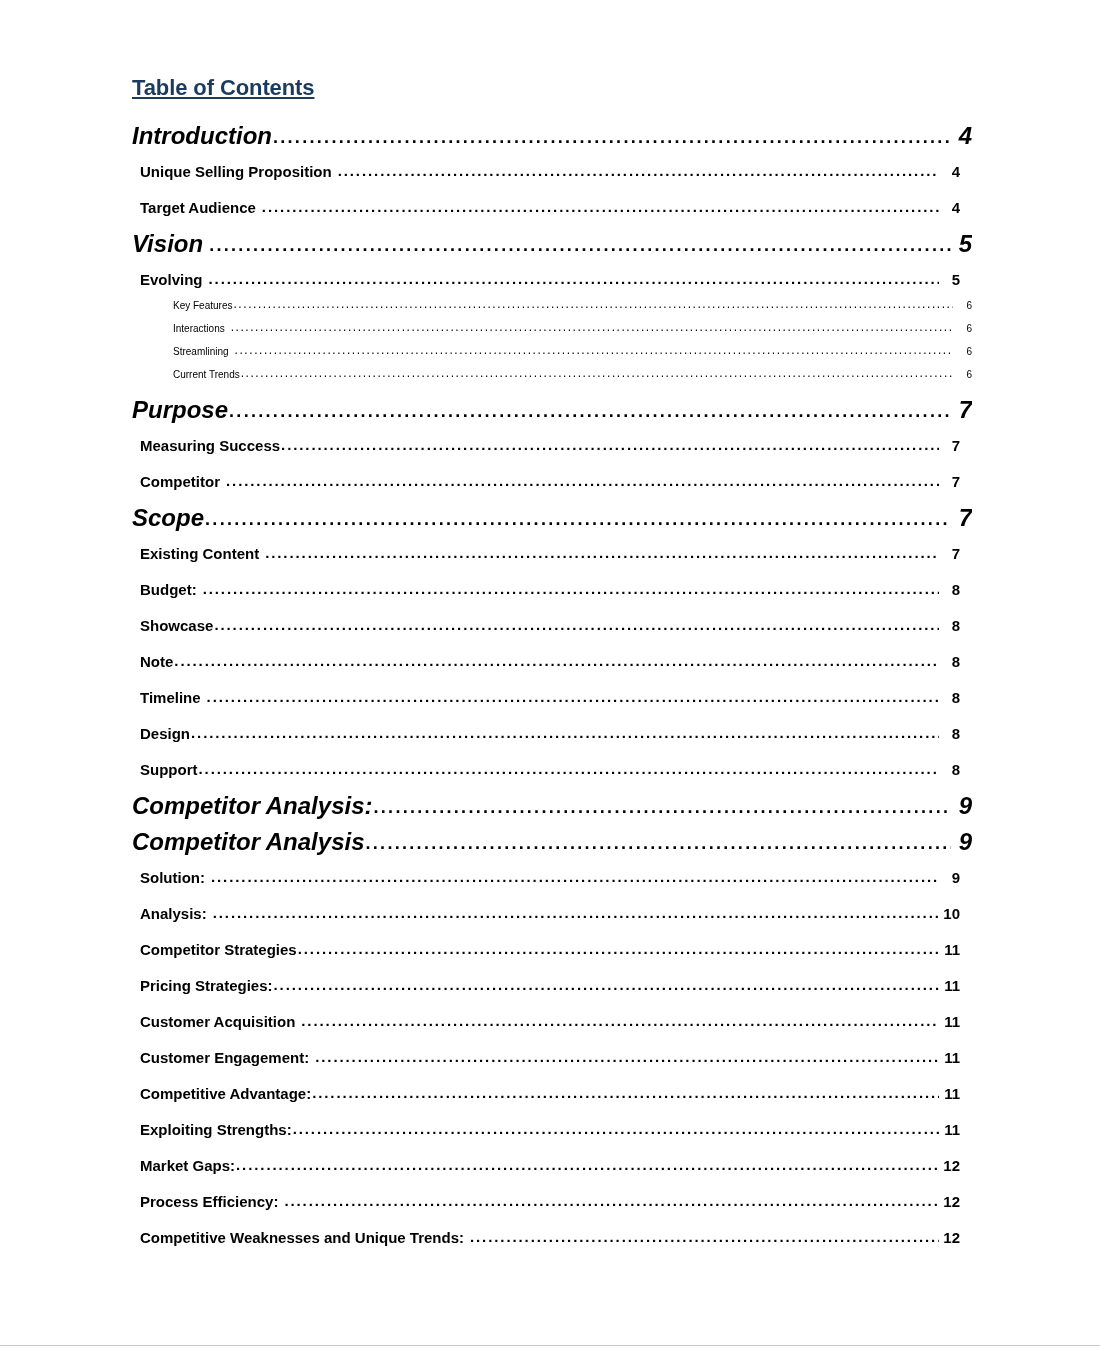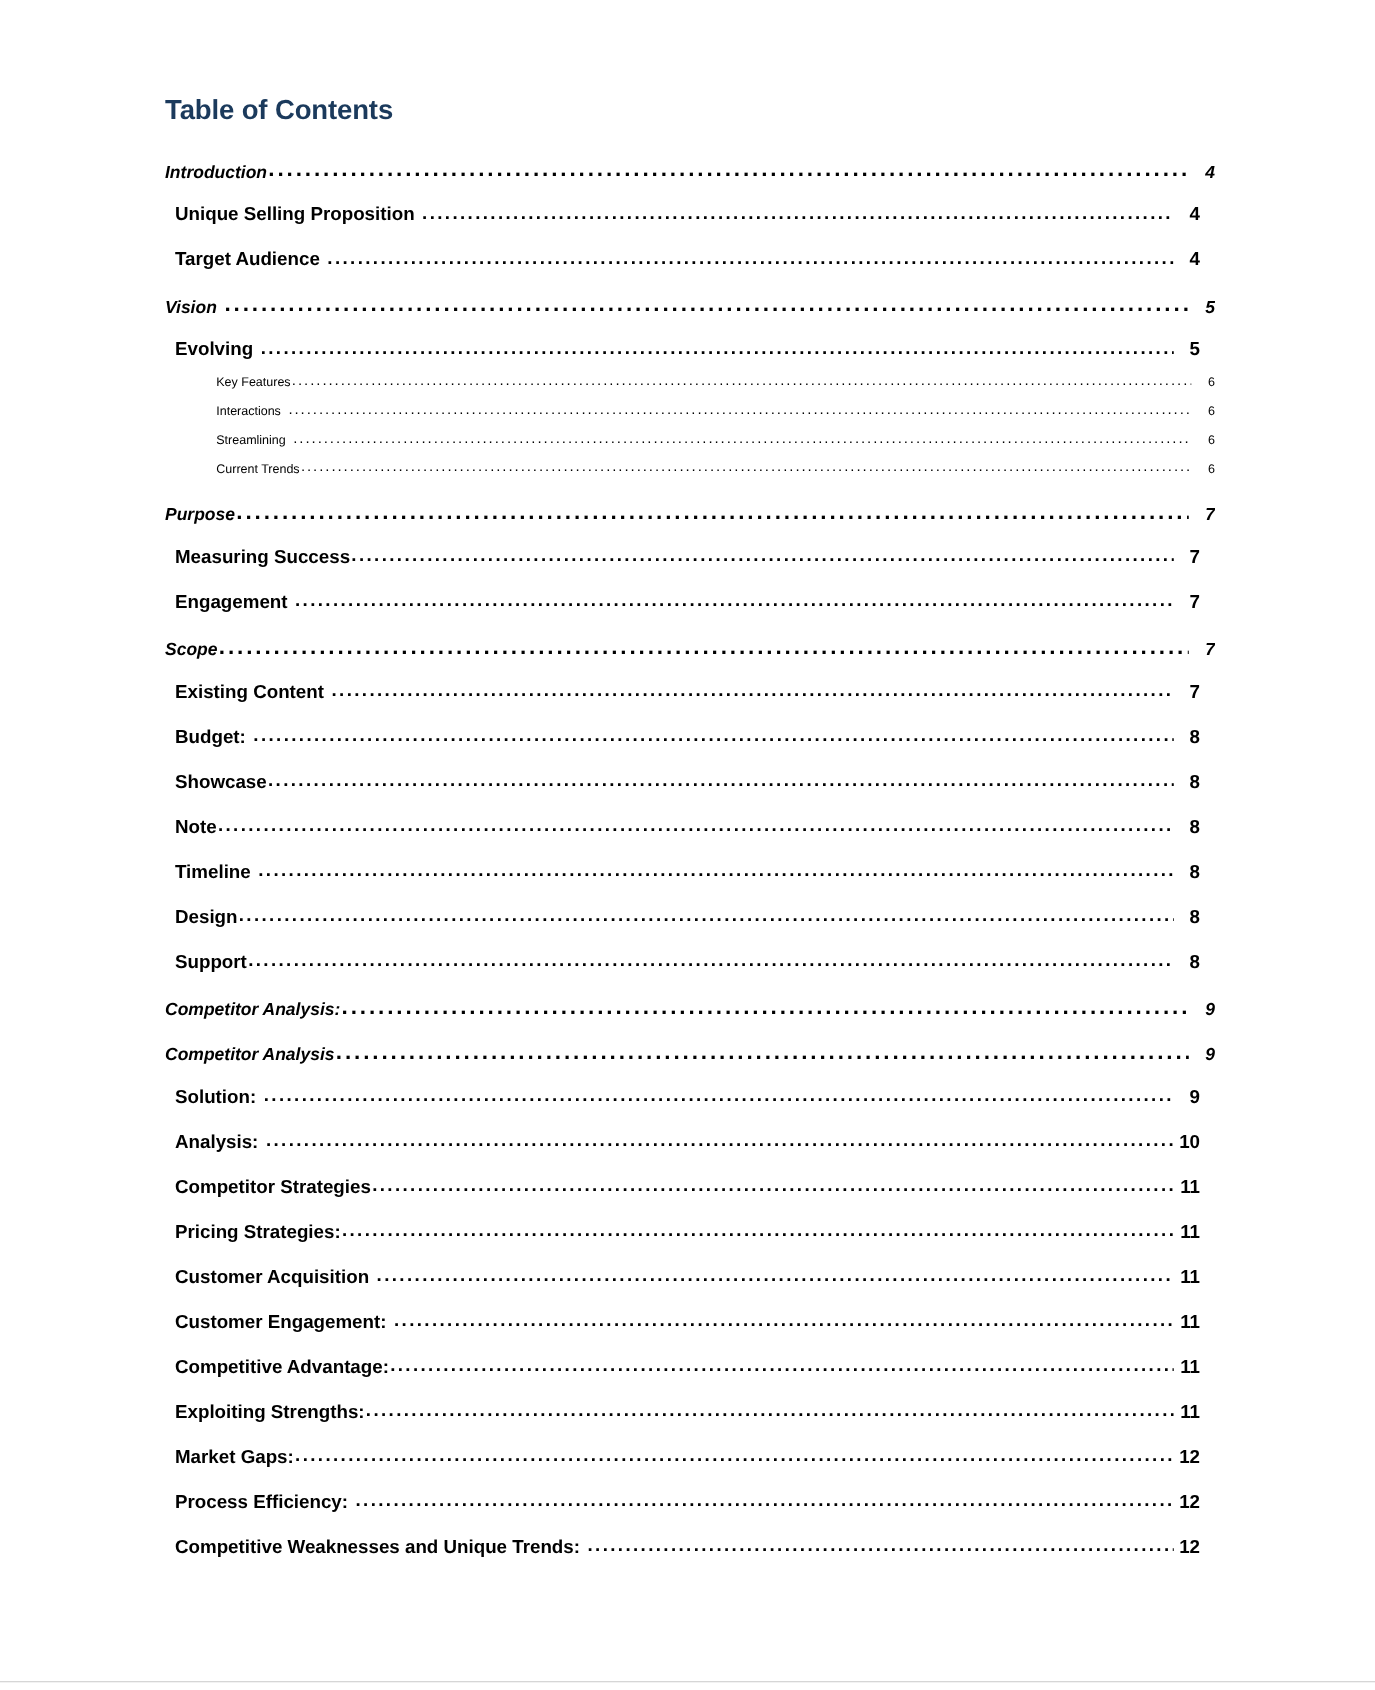--- a/index.html
+++ b/index.html
@@ -57,20 +57,21 @@
   }
 
   .toc-heading {
     font-size: 22px;
     font-weight: bold;
     color: #1b3a5c;
     letter-spacing: -0.1px;
     line-height: 28px;
     margin: 0 0 16px 0;
     white-space: nowrap;
+    text-decoration: underline;
   }
 
   
   .toc-entry {
     display: flex;
     align-items: baseline;
     width: 840px;
     white-space: nowrap;
     overflow: hidden;
   }
@@ -98,21 +99,21 @@
     flex: 0 0 auto;
     text-align: right;
     padding-left: 3px;
   }
 
   
   .lvl1 {
     margin-left: 0px;
     width: 840px;
     height: 36px;
-    font-size: 14px;
+    font-size: 24px;
     font-weight: bold;
     font-style: italic;
     line-height: 36px;
     justify-content: flex-end;
   }
   .lvl1 .toc-leader::after {
     letter-spacing: 2.3px;
     font-style: normal;
     font-weight: bold;
     font-size: 18px;
@@ -233,21 +234,21 @@
           <span class="toc-title">Purpose</span>
           <span class="toc-leader"></span>
           <span class="toc-page">7</span>
         </div>
         <div class="toc-entry lvl2">
           <span class="toc-title">Measuring Success</span>
           <span class="toc-leader"></span>
           <span class="toc-page">7</span>
         </div>
         <div class="toc-entry lvl2">
-          <span class="toc-title sp-before-leader">Engagement</span>
+          <span class="toc-title sp-before-leader">Competitor</span>
           <span class="toc-leader"></span>
           <span class="toc-page">7</span>
         </div>
         <div class="toc-entry lvl1">
           <span class="toc-title">Scope</span>
           <span class="toc-leader"></span>
           <span class="toc-page">7</span>
         </div>
         <div class="toc-entry lvl2">
           <span class="toc-title sp-before-leader">Existing Content</span>

